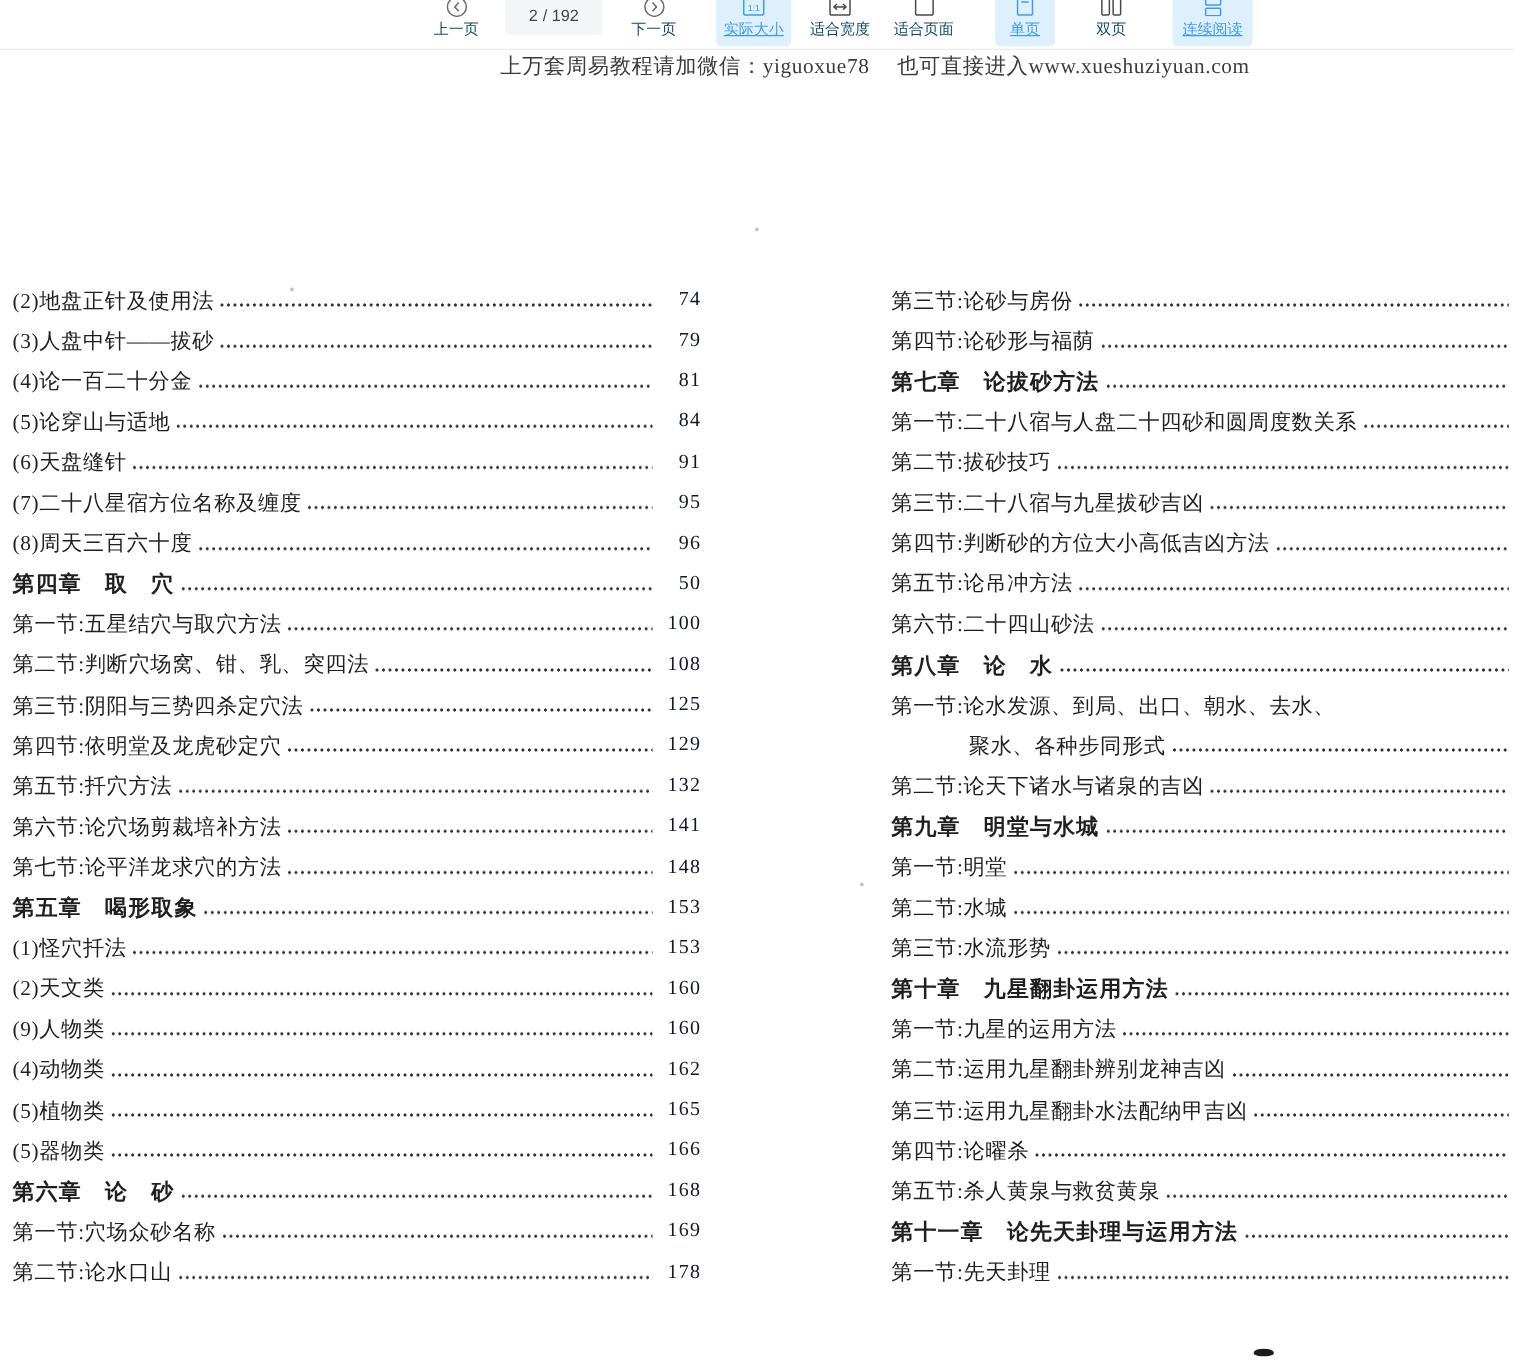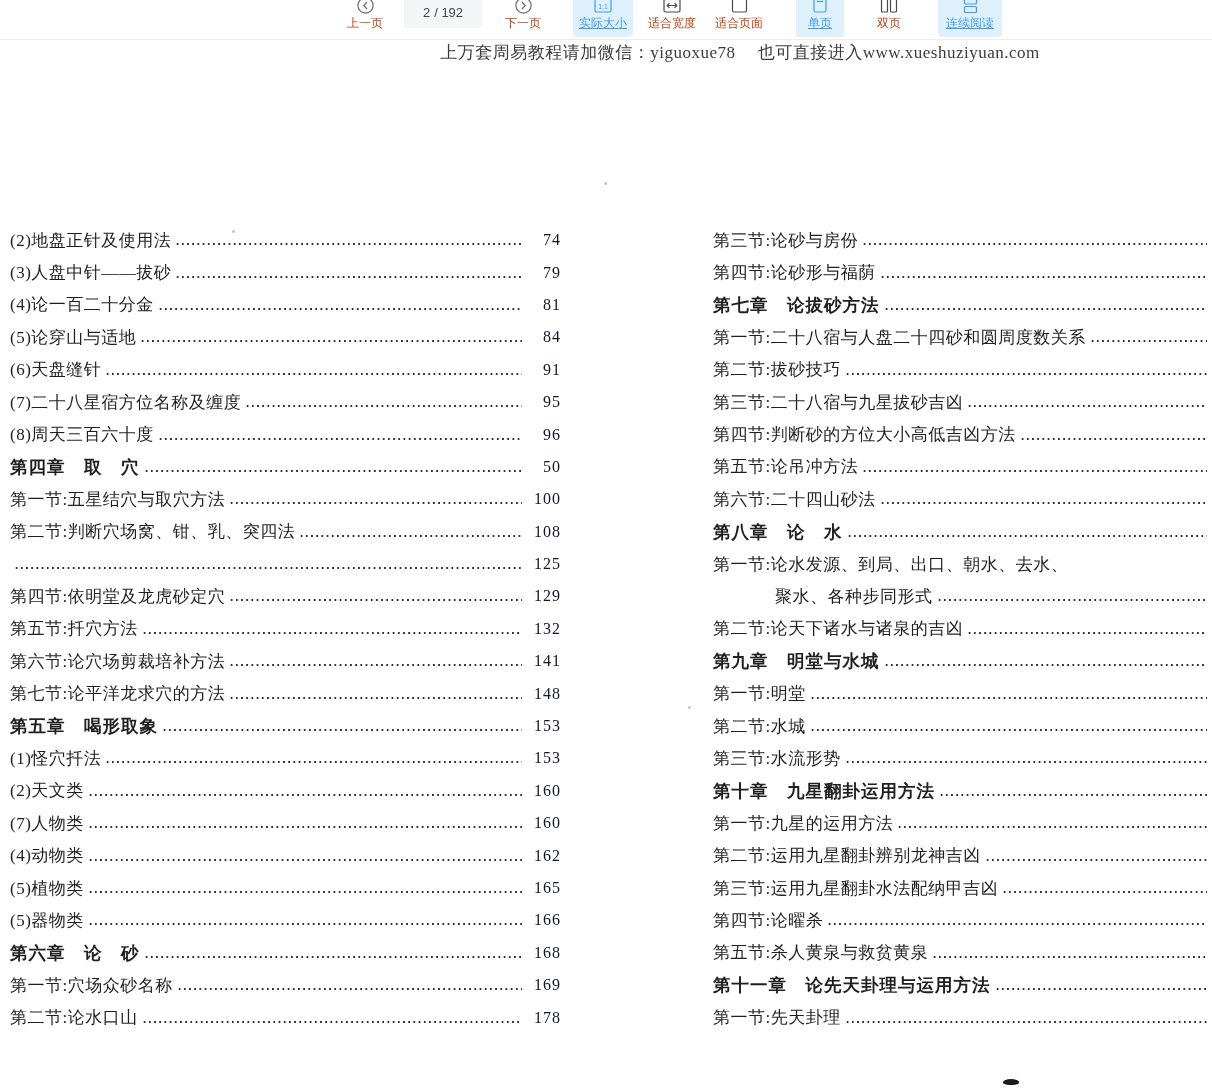--- a/index.html
+++ b/index.html
@@ -7,30 +7,30 @@
               font-family:"Liberation Serif","DejaVu Serif",serif; }
 
   
   .toolbar { position:absolute; top:0; left:0; width:1212px; height:40px; background:#fff;
              border-bottom:1px solid #ececec; overflow:hidden; z-index:5;
              font-family:"Liberation Sans","DejaVu Sans",sans-serif; }
   .tb-item { position:absolute; top:-7px; display:flex; flex-direction:column; align-items:center;
              justify-content:flex-start; height:44px; padding-top:3px; border-radius:4px;
              color:#4a4a4a; cursor:pointer; }
   .tb-item .ticon { height:18px; display:flex; align-items:center; justify-content:center; }
-  .tb-item .tlabel { font-size:12px; line-height:14px; margin-top:2px; white-space:nowrap; color:#c2410c; }
+  .tb-item .tlabel { font-size:12px; line-height:14px; margin-top:2px; white-space:nowrap; color:#0c4a6e; }
   .tb-item.active { background:var(--active-bg,#dff0fd); color:var(--accent,#3b9cf7); }
   .tb-item.active .tlabel { color:var(--accent,#3b9cf7);text-decoration:underline; }
   .pagebox { position:absolute; top:-4px; left:404px; width:78px; height:32px; background:#f4f5f6;
              border-radius:4px; display:flex; align-items:center; justify-content:center;
              font-size:13px; color:#444; gap:4px; cursor:text; }
   svg.icn { display:block; }
 
   
-  .notice-band { position:absolute; top:40px; left:0; width:1096px; height:24px;margin-left:40px; }
+  .notice-band { position:absolute; top:40px; left:0; width:1096px; height:24px; }
   .notice { position:absolute; left:700px; top:1px; transform:translateX(-50%);
             white-space:nowrap; font-size:17px; color:#3b3b3b; letter-spacing:0.5px; }
 
   
   .toc-col { position:absolute; top:224px; font-size:17px; color:#1f1f1f; }
   #toc-left  { left:10px;  width:551px; }
   #toc-right { left:713px; width:499px; overflow:hidden; }
   .row { display:flex; align-items:center; height:32.4px; white-space:nowrap; }
   .row .t { flex:0 0 auto; letter-spacing:0.5px; }
   .row.bold .t { font-weight:700; font-size:17.5px; letter-spacing:1px; }
@@ -185,20 +185,21 @@
       <span class="t">第一节:五星结穴与取穴方法</span>
       <span class="dots"></span>
       <span class="pg">100</span>
     </div>
     <div class="row">
       <span class="t">第二节:判断穴场窝、钳、乳、突四法</span>
       <span class="dots"></span>
       <span class="pg">108</span>
     </div>
     <div class="row">
+      <span class="t">第三节:阴阳与三势四杀定穴法</span>
       <span class="dots"></span>
       <span class="pg">125</span>
     </div>
     <div class="row">
       <span class="t">第四节:依明堂及龙虎砂定穴</span>
       <span class="dots"></span>
       <span class="pg">129</span>
     </div>
     <div class="row">
       <span class="t">第五节:扦穴方法</span>
@@ -224,21 +225,21 @@
       <span class="t">(1)怪穴扦法</span>
       <span class="dots"></span>
       <span class="pg">153</span>
     </div>
     <div class="row">
       <span class="t">(2)天文类</span>
       <span class="dots"></span>
       <span class="pg">160</span>
     </div>
     <div class="row">
-      <span class="t">(7)人物类</span>
+      <span class="t">(9)人物类</span>
       <span class="dots"></span>
       <span class="pg">160</span>
     </div>
     <div class="row">
       <span class="t">(4)动物类</span>
       <span class="dots"></span>
       <span class="pg">162</span>
     </div>
     <div class="row">
       <span class="t">(5)植物类</span>

